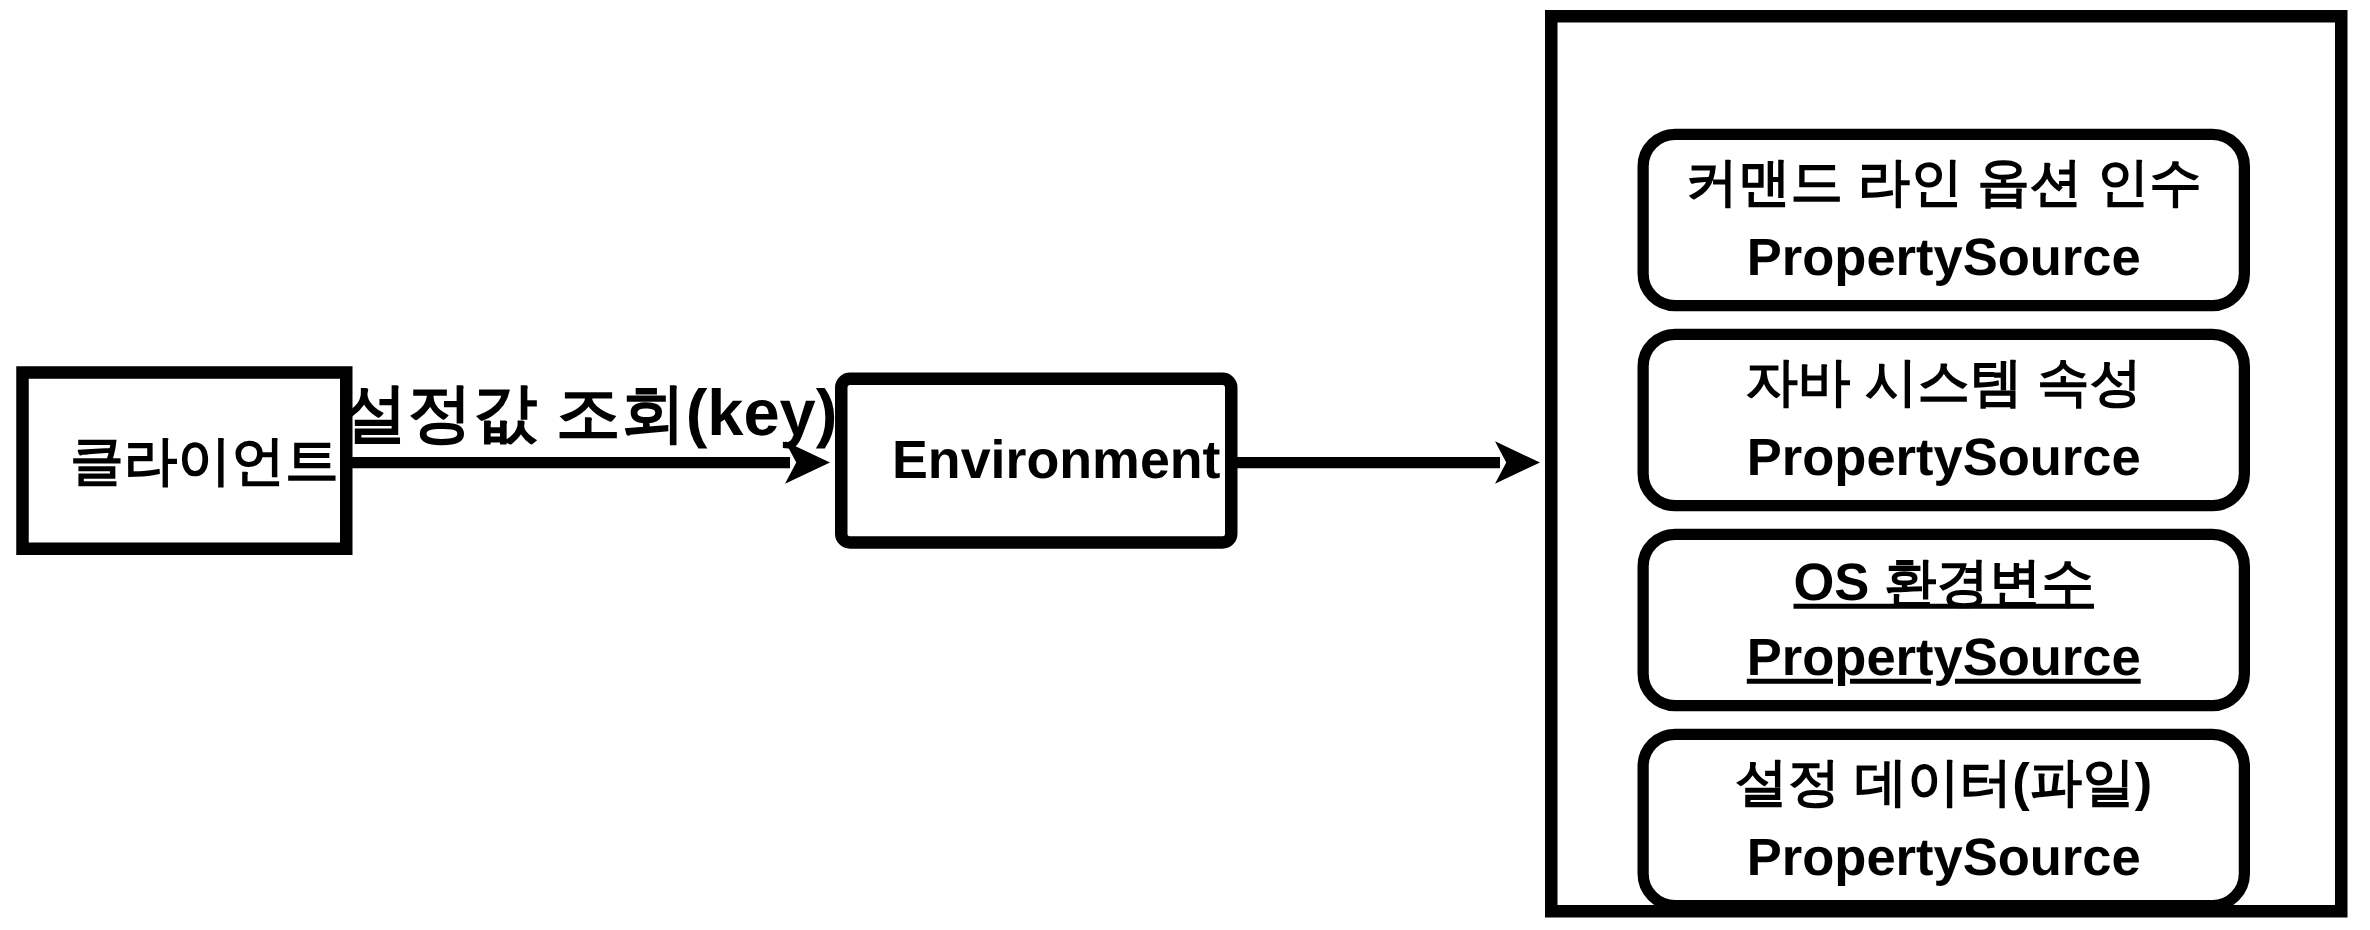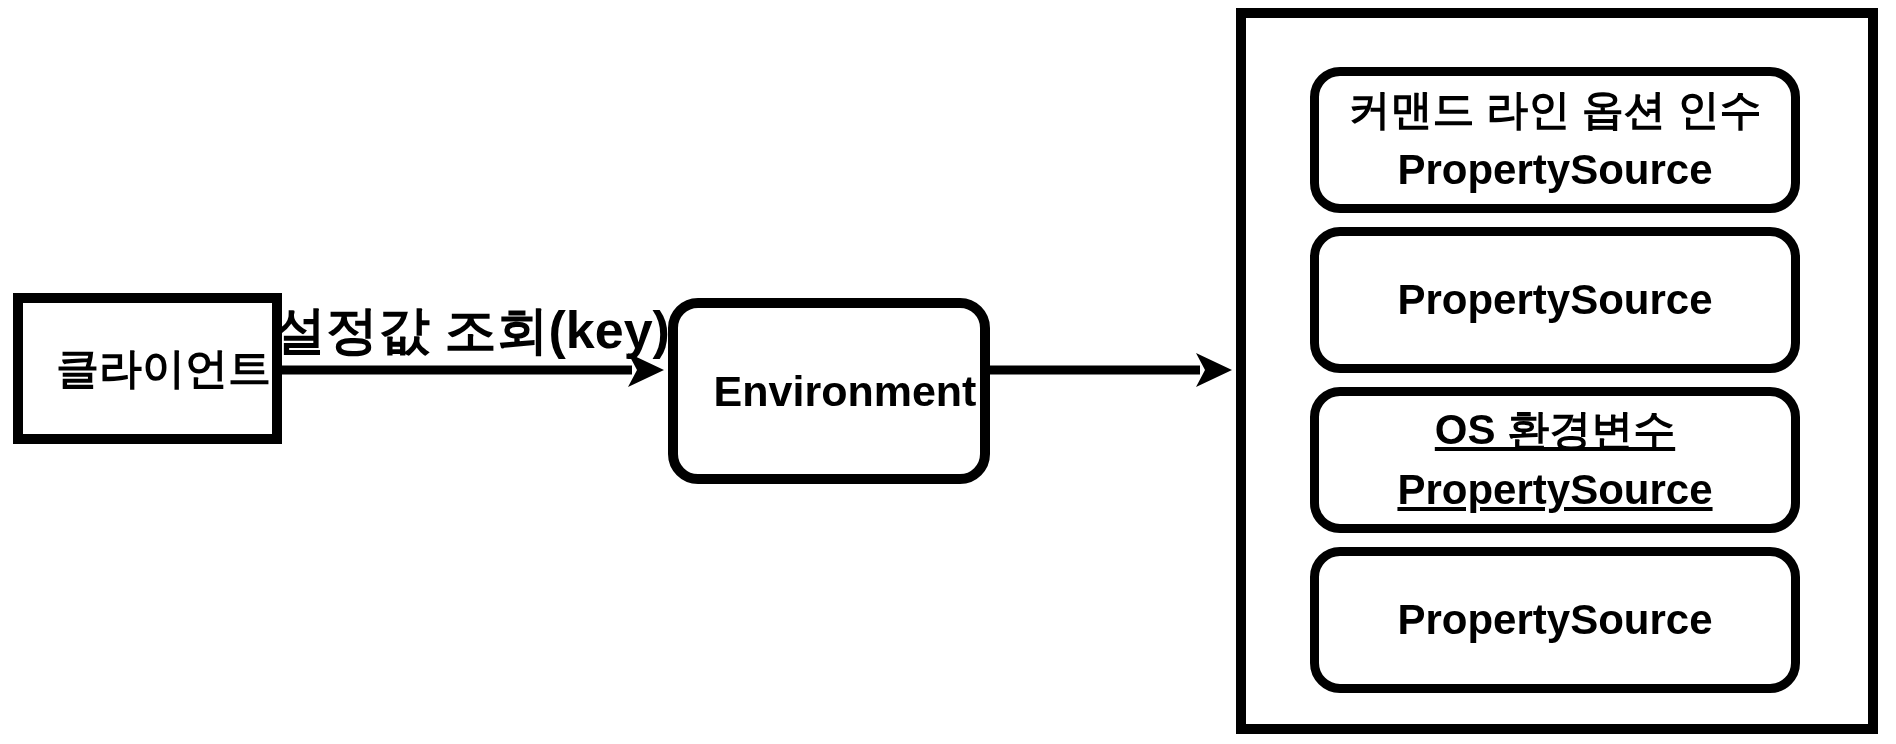--- a/index.html
+++ b/index.html
@@ -34,22 +34,22 @@
     top: 293px;
     width: 269px;
     height: 151px;
     font-size: 43px;
   }
   
   .env-box {
     left: 668px;
     top: 298px;
     width: 322px;
-    height: 186px;
-    border-radius: 30px;
+    height: 141px;
+    border-radius: 12px;
     font-size: 43px;
   }
   
   .sources-container {
     position: absolute;
     box-sizing: border-box;
     left: 1236px;
     top: 8px;
     width: 642px;
     height: 726px;
@@ -67,20 +67,21 @@
     border-radius: 30px;
     background: #ffffff;
     display: flex;
     flex-direction: column;
     align-items: center;
     justify-content: center;
     text-align: center;
     font-weight: bold;
     font-size: 42px;
     line-height: 1.42;
+    margin-top: 36px;
   }
   .ps-box.p0 { top: 49px; }
   .ps-box.p1 { top: 209px; }
   .ps-box.p2 { top: 369px; text-decoration: underline; }
   .ps-box.p3 { top: 529px; }
 
   .arrow-svg {
     position: absolute;
     display: block;
   }
@@ -123,27 +124,29 @@
   </svg>
 
   <div class="sources-container">
 
     <div class="ps-box p0">
       <span>커맨드 라인 옵션 인수</span>
       <span>PropertySource</span>
     </div>
 
     <div class="ps-box p1">
+      <span>자바 시스템 속성</span>
       <span>PropertySource</span>
     </div>
 
     <div class="ps-box p2">
       <span>OS 환경변수</span>
       <span>PropertySource</span>
     </div>
 
     <div class="ps-box p3">
+      <span>설정 데이터(파일)</span>
       <span>PropertySource</span>
     </div>
 
   </div>
 
 </div>
 
 </body></html>

